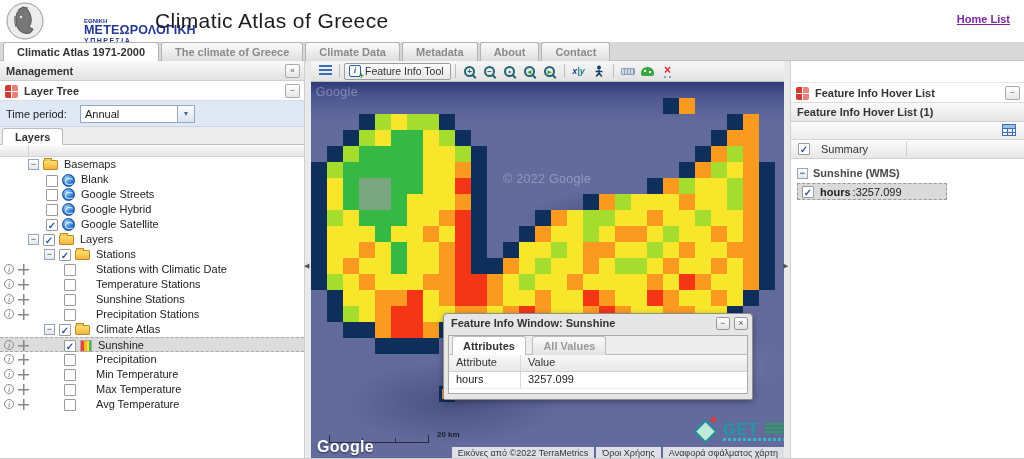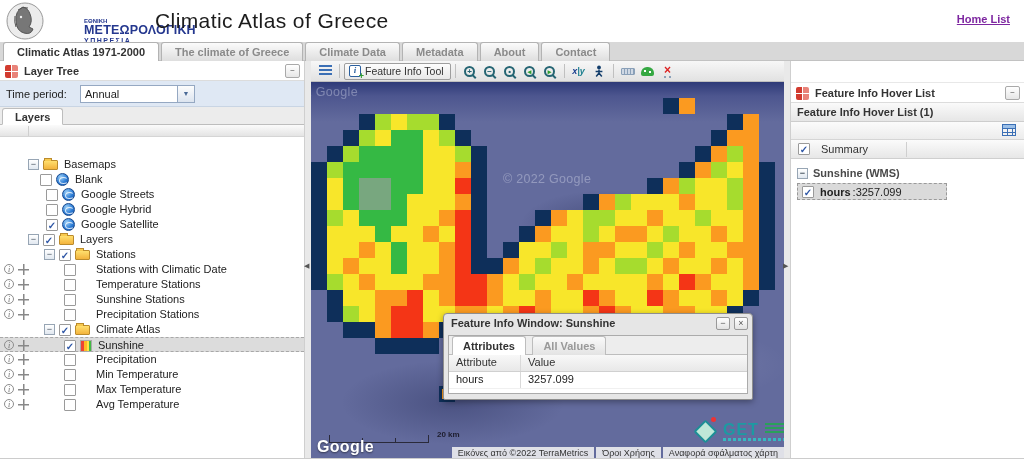--- a/index.html
+++ b/index.html
@@ -173,20 +173,24 @@
     </div>
     <div class="page-title">Climatic Atlas of Greece</div>
     <a class="home-link">Home List</a>
   </header>
 
   <nav class="main-tabs" id="main-tabs"><span class="mtab active">Climatic Atlas 1971-2000</span><span class="mtab">The climate of Greece</span><span class="mtab">Climate Data</span><span class="mtab">Metadata</span><span class="mtab">About</span><span class="mtab">Contact</span></nav>
 
   <div class="content">
 
     <aside class="left-panel">
+      <div class="panel-hd">
+        <span>Management</span>
+        <span class="hd-btn">«</span>
+      </div>
       <div class="subpanel-hd">
         <span class="red-grid-icon"></span>
         <span>Layer Tree</span>
         <span class="hd-btn">−</span>
       </div>
       <div class="time-row">
         <span class="time-label">Time period:</span>
         <div class="select">
           <span class="val">Annual</span>
           <span class="dd">▼</span>
@@ -198,21 +202,21 @@
       <div class="grid-colhd"></div>
       <div class="tree" id="tree">
           <div class="tree-row">
             <span class="row-main" style="left: 28px;">
               <span class="expander">−</span>
               <span class="folder-icon"></span>
               <span class="tree-label">Basemaps</span>
             </span>
           </div>
           <div class="tree-row">
-            <span class="row-main" style="left: 40px;">
+            <span class="row-main" style="left: 46px; align-items: flex-end;">
               <span class="cb"></span>
               <span class="globe-icon"></span>
               <span class="tree-label">Blank</span>
             </span>
           </div>
           <div class="tree-row">
             <span class="row-main" style="left: 46px; text-align: right;">
               <span class="cb"></span>
               <span class="globe-icon"></span>
               <span class="tree-label">Google Streets</span>

